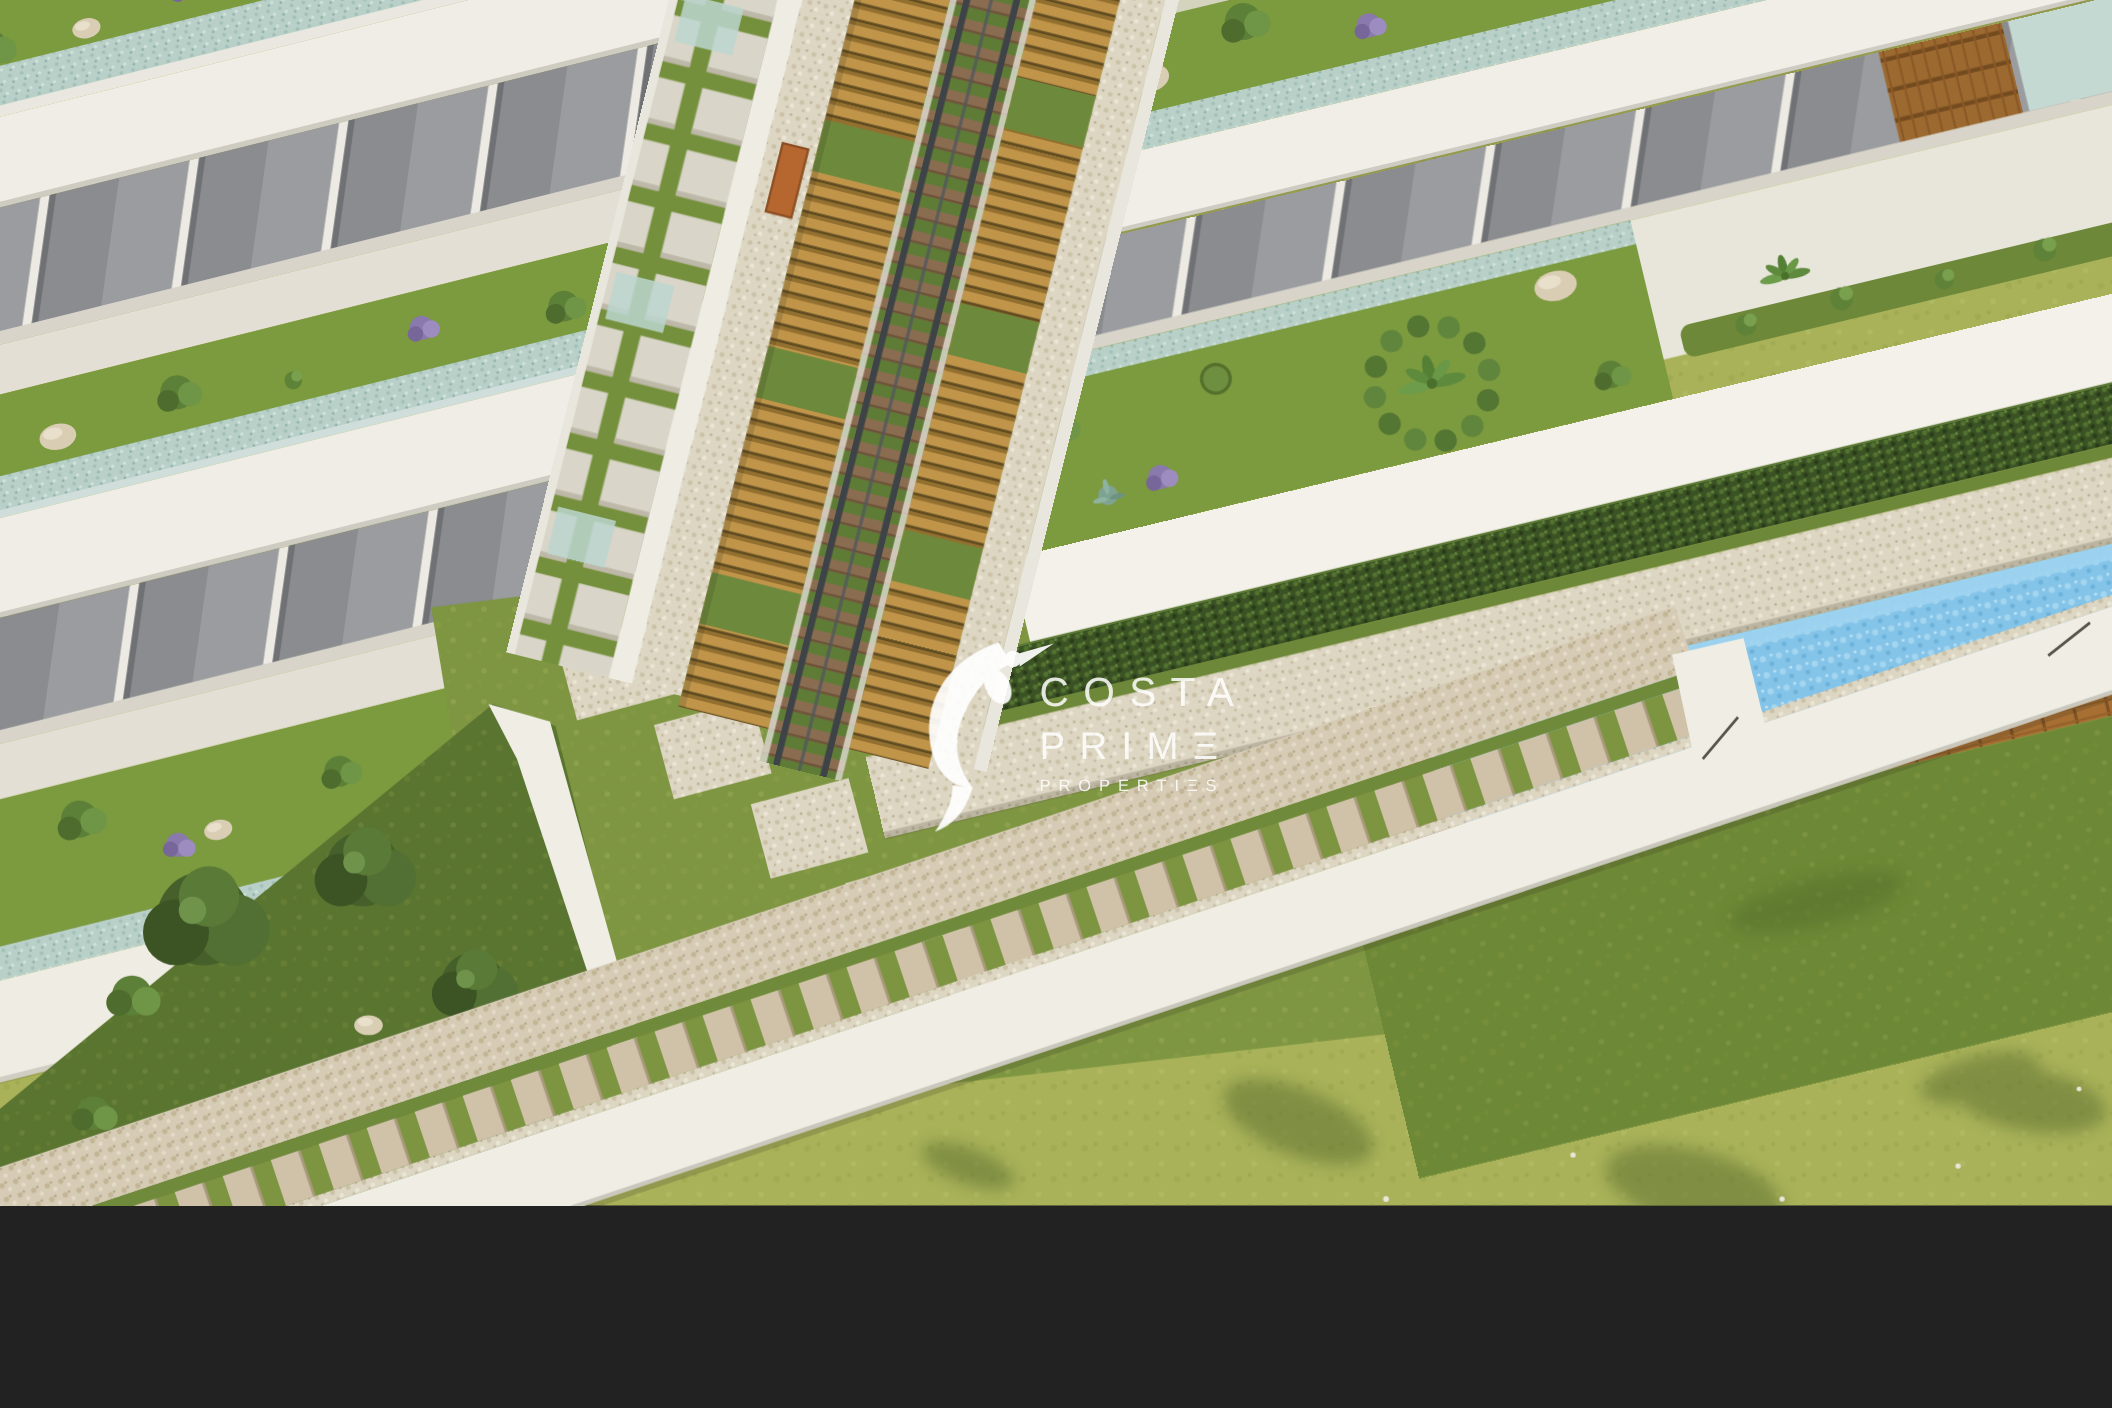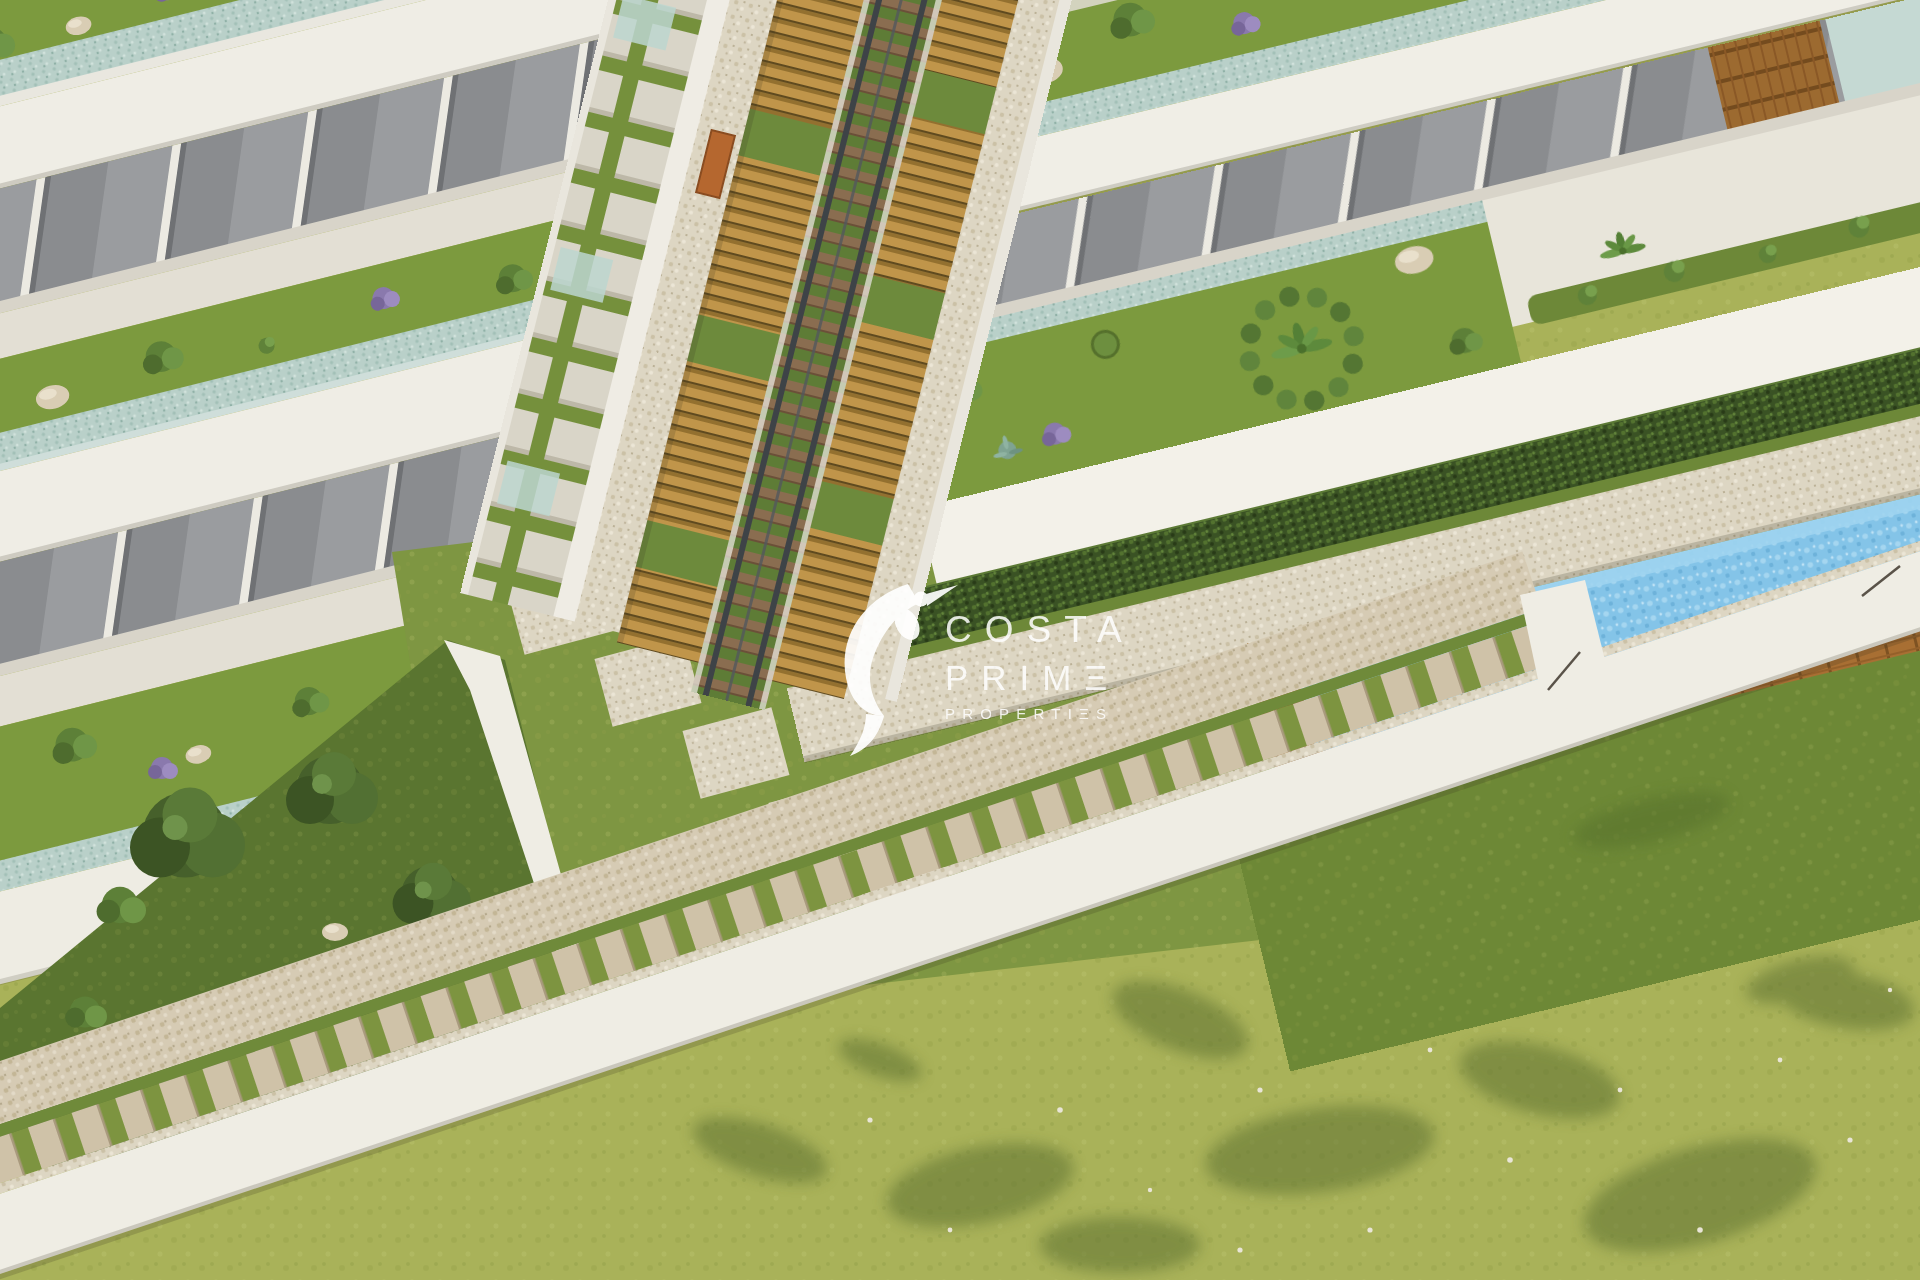--- a/index.html
+++ b/index.html
@@ -1,16 +1,16 @@
 <!DOCTYPE html>
 <html><head>
 <meta charset="utf-8">
 <style>
   html,body{margin:0;padding:0;background:#222;}
-  .stage{position:relative;width:1920px;height:1280px;overflow:hidden;background:#a9b259;
+  .stage{position:relative;width:1920px;height:1096px;overflow:hidden;background:#a9b259;
          font-family:"Liberation Sans",sans-serif;}
   svg{position:absolute;inset:0;display:block;}
   text{font-family:"Liberation Sans",sans-serif;}
   .wm-big{font-size:37px;letter-spacing:13px;fill:#ffffff;opacity:.93;}
   .wm-mid{font-size:35px;letter-spacing:13px;fill:#ffffff;opacity:.93;}
   .wm-small{font-size:15px;letter-spacing:7.2px;fill:#ffffff;opacity:.93;}
 </style>
 </head>
 <body>
 

